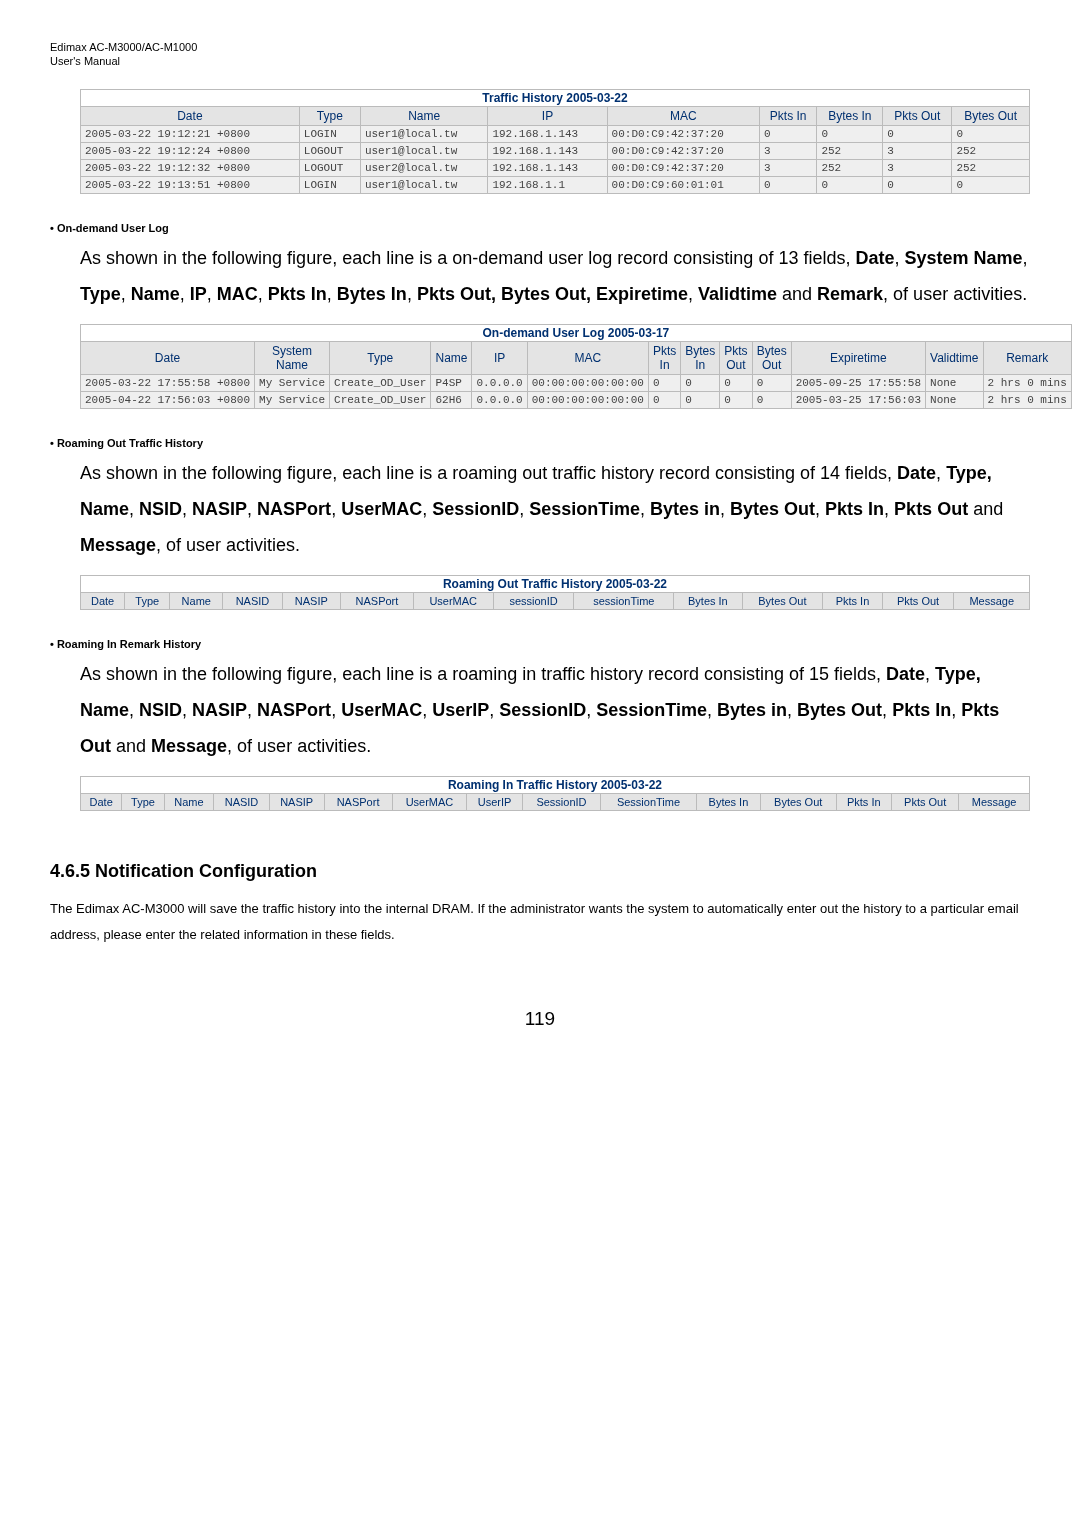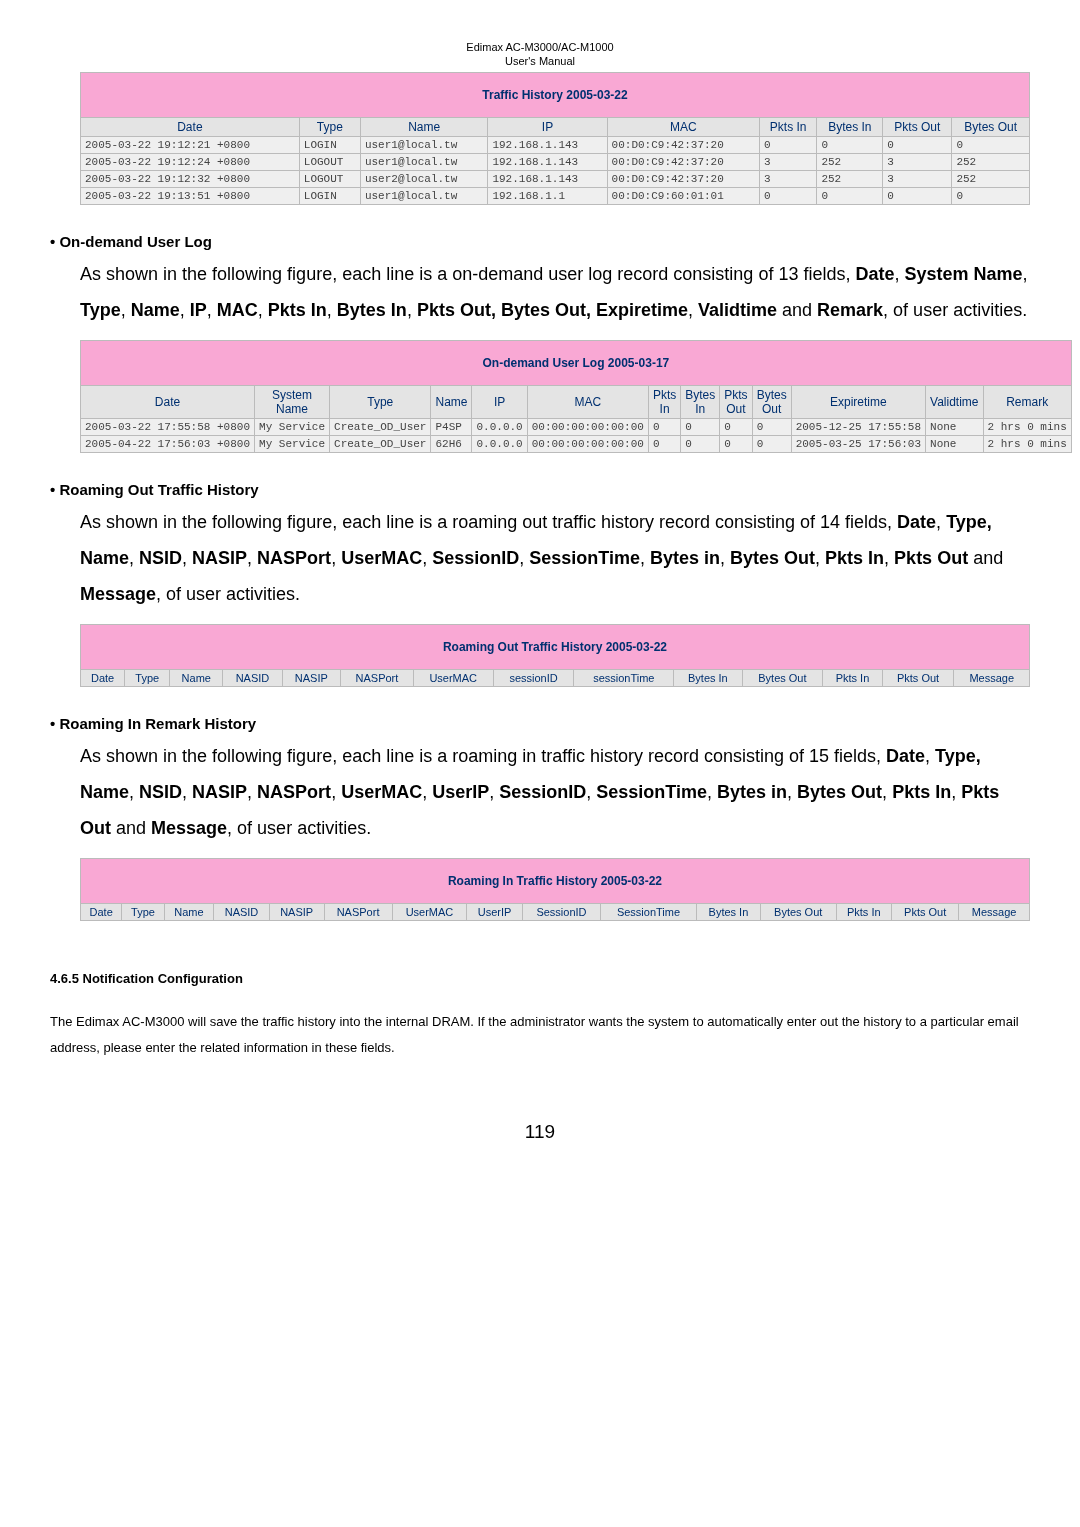--- a/index.html
+++ b/index.html
@@ -5,81 +5,81 @@
   body {
     font-family: Arial, Helvetica, sans-serif;
     background: #fff;
     margin: 0;
     padding: 40px 50px;
     color: #000;
     width: 980px;
     font-size: 13px;
   }
   .page-header {
-    text-align: center;
+    text-align: left;
     font-size: 11px;
     line-height: 1.3;
-    margin-bottom: 3px;
+    margin-bottom: 20px;
   }
   table.data-table {
     border-collapse: collapse;
     width: 100%;
     font-family: "Courier New", monospace;
     font-size: 11px;
     background: #e8e8e8;
   }
   table.data-table th, table.data-table td {
     border: 1px solid #bbb;
     padding: 2px 4px;
     text-align: left;
     vertical-align: middle;
   }
   table.data-table caption {
-    background: #f9a8d4;
+    background: #ffffff;
     border: 1px solid #bbb;
     border-bottom: none;
     font-family: Arial, sans-serif;
     font-size: 12px;
     font-weight: bold;
     color: #003070;
-    padding: 15px;
+    padding: 1px;
   }
   table.data-table th {
     font-family: Arial, sans-serif;
     font-weight: normal;
     color: #003070;
     background: #e4e4e4;
     text-align: center;
     font-size: 12px;
   }
   table.data-table td {
     background: #efefef;
     color: #444;
     white-space: nowrap;
   }
   .section-bullet {
     margin-top: 28px;
     margin-bottom: 4px;
-    font-size: 15px;
+    font-size: 11px;
     font-weight: bold;
   }
   .section-bullet::before {
     content: "• ";
   }
   .section-desc {
     margin: 6px 0 12px 30px;
     line-height: 2.0;
     font-size: 18px;
   }
   .section-desc b { font-weight: bold; }
   .indent-block { margin-left: 30px; }
   h2.section-heading {
-    font-size: 13px;
+    font-size: 18px;
     margin-top: 50px;
-    margin-bottom: 23px;
+    margin-bottom: 14px;
   }
   .page-number {
     text-align: center;
     margin-top: 60px;
     font-size: 19px;
   }
   table.header-only th { padding: 2px 3px; font-size: 11px; }
 </style>
 </head>
 <body>
@@ -185,21 +185,21 @@
           <td>2005-03-22 17:55:58 +0800</td>
           <td>My Service</td>
           <td>Create_OD_User</td>
           <td>P4SP</td>
           <td>0.0.0.0</td>
           <td>00:00:00:00:00:00</td>
           <td>0</td>
           <td>0</td>
           <td>0</td>
           <td>0</td>
-          <td>2005-12-25 17:55:58</td>
+          <td>2005-09-25 17:55:58</td>
           <td>None</td>
           <td>2 hrs 0 mins</td>
         </tr>
         <tr>
           <td>2005-04-22 17:56:03 +0800</td>
           <td>My Service</td>
           <td>Create_OD_User</td>
           <td>62H6</td>
           <td>0.0.0.0</td>
           <td>00:00:00:00:00:00</td>

